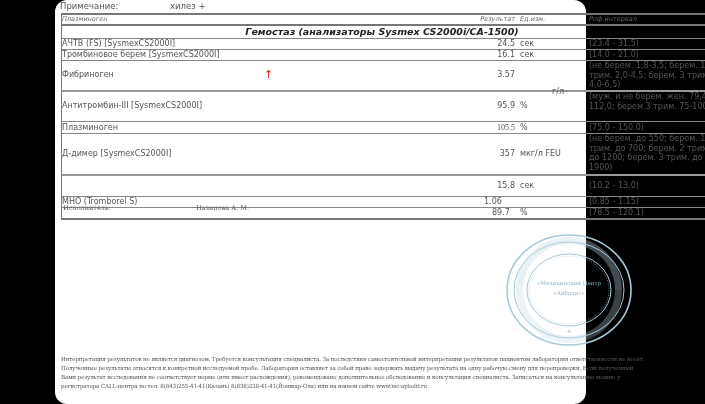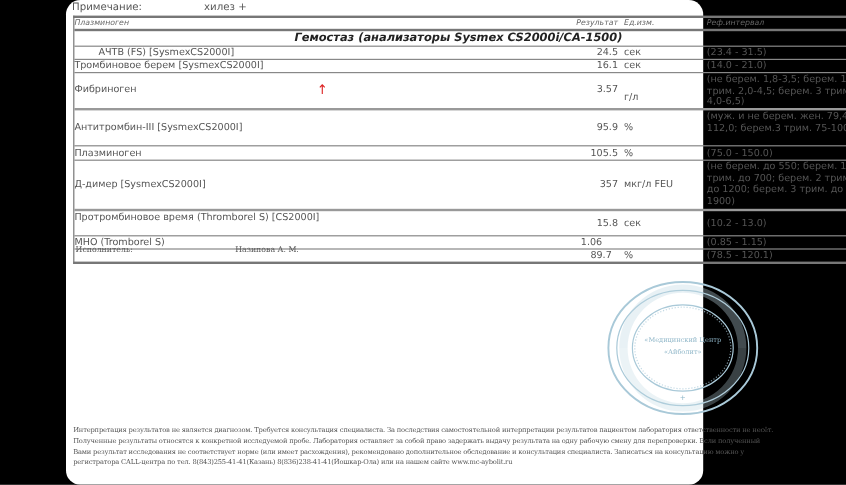--- a/index.html
+++ b/index.html
@@ -146,64 +146,63 @@
       <span class="cell c-res">Результат</span>
       <span class="cell c-unit">Ед.изм.</span>
       <span class="cell c-ref">Реф.интервал</span>
     </div>
 
     <div class="row section">
       <span class="section-title">Гемостаз (анализаторы Sysmex CS2000i/CA-1500)</span>
     </div>
 
     <div class="row" style="height:10px;border-top:1px solid #888;">
-      <span class="cell c-name" style="top:0;line-height:10px;margin-left:20px;">АЧТВ (FS) [SysmexCS2000I]</span>
+      <span class="cell c-name" style="top:0;line-height:10px;">АЧТВ (FS) [SysmexCS2000I]</span>
       <span class="cell c-res" style="top:0;line-height:10px;">24.5</span>
       <span class="cell c-unit" style="top:0;line-height:10px;">сек</span>
       <span class="cell c-ref" style="top:0;line-height:10px;">(23.4 - 31.5)</span>
     </div>
 
     <div class="row" style="height:10px;">
       <span class="cell c-name" style="top:0;line-height:10px;">Тромбиновое берем [SysmexCS2000I]</span>
       <span class="cell c-res" style="top:0;line-height:10px;">16.1</span>
       <span class="cell c-unit" style="top:0;line-height:10px;">сек</span>
       <span class="cell c-ref" style="top:0;line-height:10px;">(14.0 - 21.0)</span>
     </div>
 
     <div class="row" style="height:29px;border-bottom:2px solid #999;">
       <span class="cell c-name" style="top:9px;line-height:10px;">Фибриноген</span>
       <span class="red-arrow" style="top:8px;">↑</span>
       <span class="cell c-res" style="top:9px;line-height:10px;">3.57</span>
-      <span class="cell c-unit" style="top:15px;line-height:10px;">г/л</span>
+      <span class="cell c-unit" style="top:26px;line-height:10px;margin-left:32px;">г/л</span>
       <span class="cell c-ref" style="top:0;">(не берем. 1,8-3,5; берем. 1 трим. 2,0-4,5; берем. 3 трим. 4,0-6,5)</span>
     </div>
 
     <div class="row" style="height:29px;">
       <span class="cell c-name" style="top:9px;line-height:10px;">Антитромбин-III [SysmexCS2000I]</span>
       <span class="cell c-res" style="top:9px;line-height:10px;">95.9</span>
       <span class="cell c-unit" style="top:9px;line-height:10px;">%</span>
       <span class="cell c-ref" style="top:0;">(муж. и не берем. жен. 79,4 - 112,0; берем.3 трим. 75-100)</span>
     </div>
 
     <div class="row" style="height:11px;">
       <span class="cell c-name" style="top:0;line-height:11px;">Плазминоген</span>
-      <span class="cell c-res" style="top:0;line-height:11px;">105.5</span>
+      <span class="cell c-res" style="top:0;line-height:11px;font-family:Liberation Serif, serif;">105.5</span>
       <span class="cell c-unit" style="top:0;line-height:11px;">%</span>
       <span class="cell c-ref" style="top:1px;">(75.0 - 150.0)</span>
     </div>
 
     <div class="row" style="height:40px;border-bottom:2px solid #999;">
       <span class="cell c-name" style="top:15px;line-height:10px;">Д-димер [SysmexCS2000I]</span>
       <span class="cell c-res" style="top:15px;line-height:10px;">357</span>
       <span class="cell c-unit" style="top:15px;line-height:10px;">мкг/л FEU</span>
       <span class="cell c-ref" style="top:0;">(не берем. до 550; берем. 1 трим. до 700; берем. 2 трим. до 1200; берем. 3 трим. до 1900)</span>
     </div>
 
     <div class="row" style="height:20px;">
-      <span class="cell c-name" style="top:0;line-height:10px;white-space:normal;width:220px;">Протромбиновое время (Thromborel S) [CS2000I]</span>
       <span class="cell c-res" style="top:5px;line-height:10px;">15.8</span>
       <span class="cell c-unit" style="top:5px;line-height:10px;">сек</span>
       <span class="cell c-ref" style="top:5px;line-height:10px;">(10.2 - 13.0)</span>
     </div>
 
     <div class="row" style="height:10px;">
       <span class="cell c-name" style="top:0;line-height:10px;">МНО (Tromborel S)</span>
       <span class="cell c-unit" style="top:0;line-height:10px;left:422px;">1.06</span>
       <span class="cell c-ref" style="top:0;line-height:10px;">(0.85 - 1.15)</span>
     </div>

